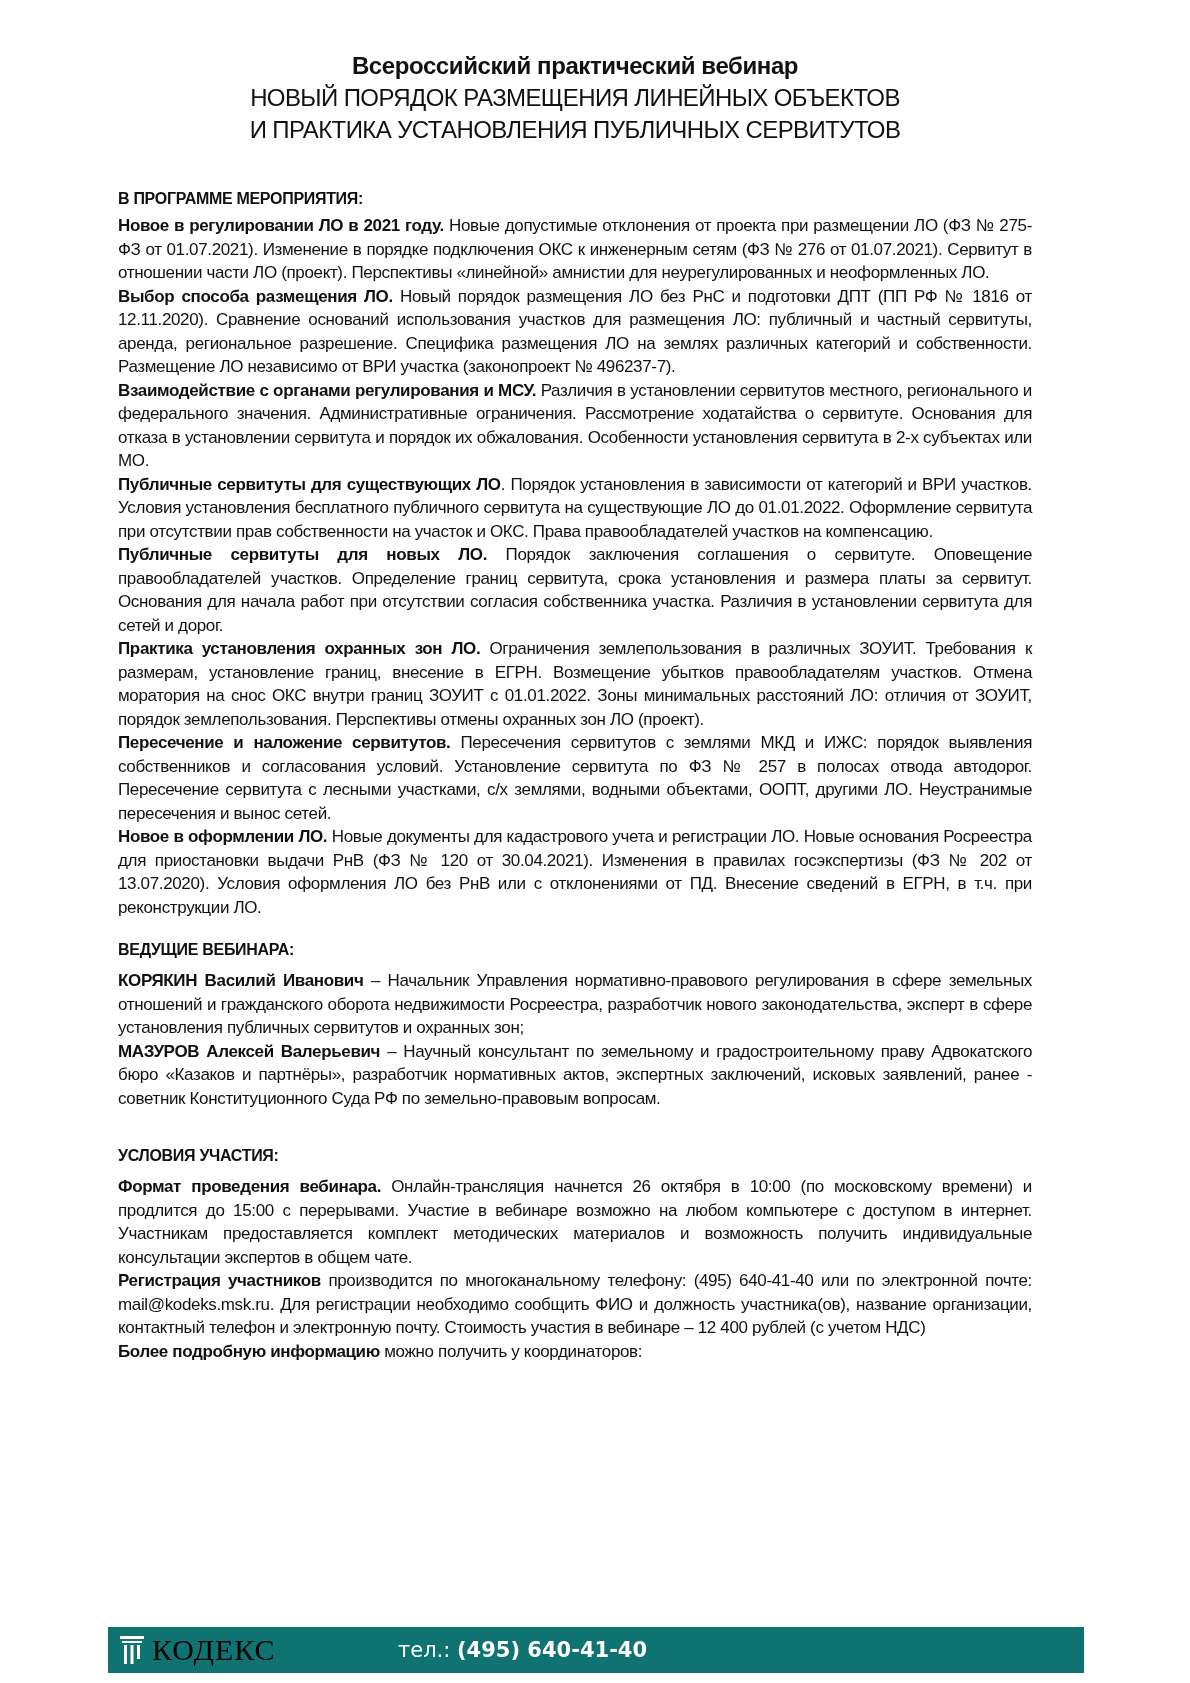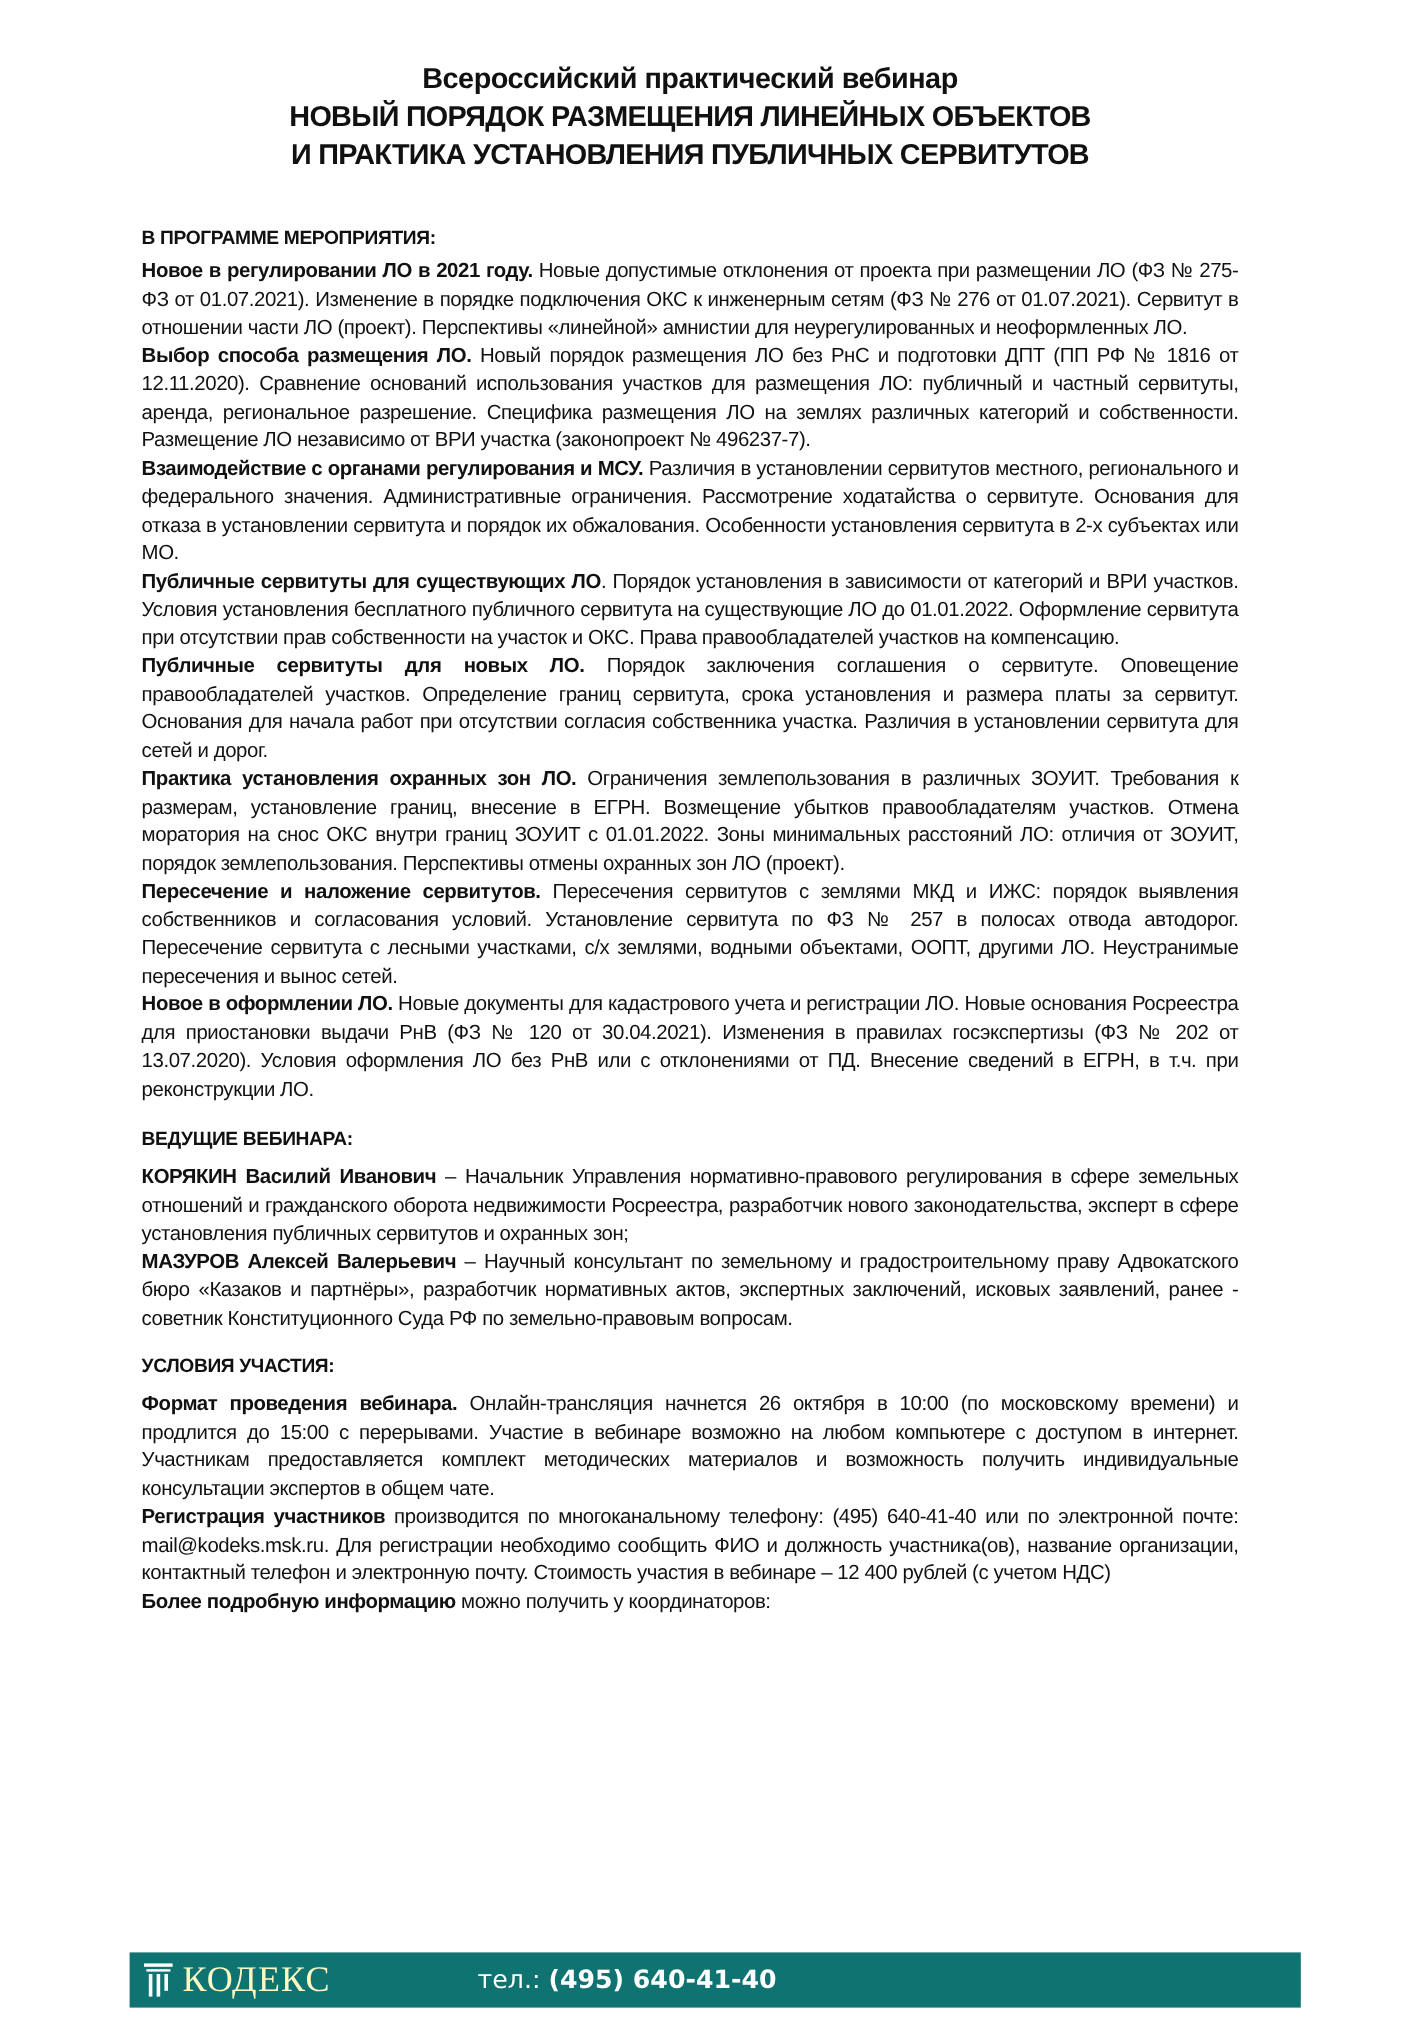--- a/index.html
+++ b/index.html
@@ -28,38 +28,38 @@
     }
     .hdr-sub {
       font-size: 24px;
       line-height: 32px;
       font-weight: bold;
       margin-top: 2px;
     }
     .hdr-title {
       font-size: 24px;
       line-height: 32px;
-      font-weight: bold;
+      font-weight: normal;
       letter-spacing: -0.6px;
     }
     .hdr-date {
       font-size: 24px;
       line-height: 32px;
       font-weight: normal;
     }
     .section-title {
       text-align: left;
       font-weight: bold;
       font-size: 16px;
       line-height: 26px;
       letter-spacing: -0.3px;
     }
     .st-program { margin-top: 40px; }
     .st-hosts { margin-top: 18px; }
-    .st-terms { margin-top: 16px; }
+    .st-terms { margin-top: 33px; }
     .para {
       font-size: 17px;
       line-height: 23.5px;
       text-align: justify;
       letter-spacing: -0.35px;
       margin: 0;
     }
     .para .lead {
       font-weight: bold;
     }
@@ -93,21 +93,21 @@
       width: 24px;
       height: 28px;
       margin-right: 8px;
       position: relative;
     }
     .logo-icon svg { display: block; }
     .logo-text {
       font-family: "Liberation Serif", serif;
       font-size: 30px;
       letter-spacing: 1px;
-      color: #fef9c3;
+      color: #000000;
     }
     .footer-phone {
       position: absolute;
       left: 290px;
       top: 10px;
       font-family: "DejaVu Sans", sans-serif;
       font-size: 21px;
       line-height: 26px;
     }
     .footer-email {

